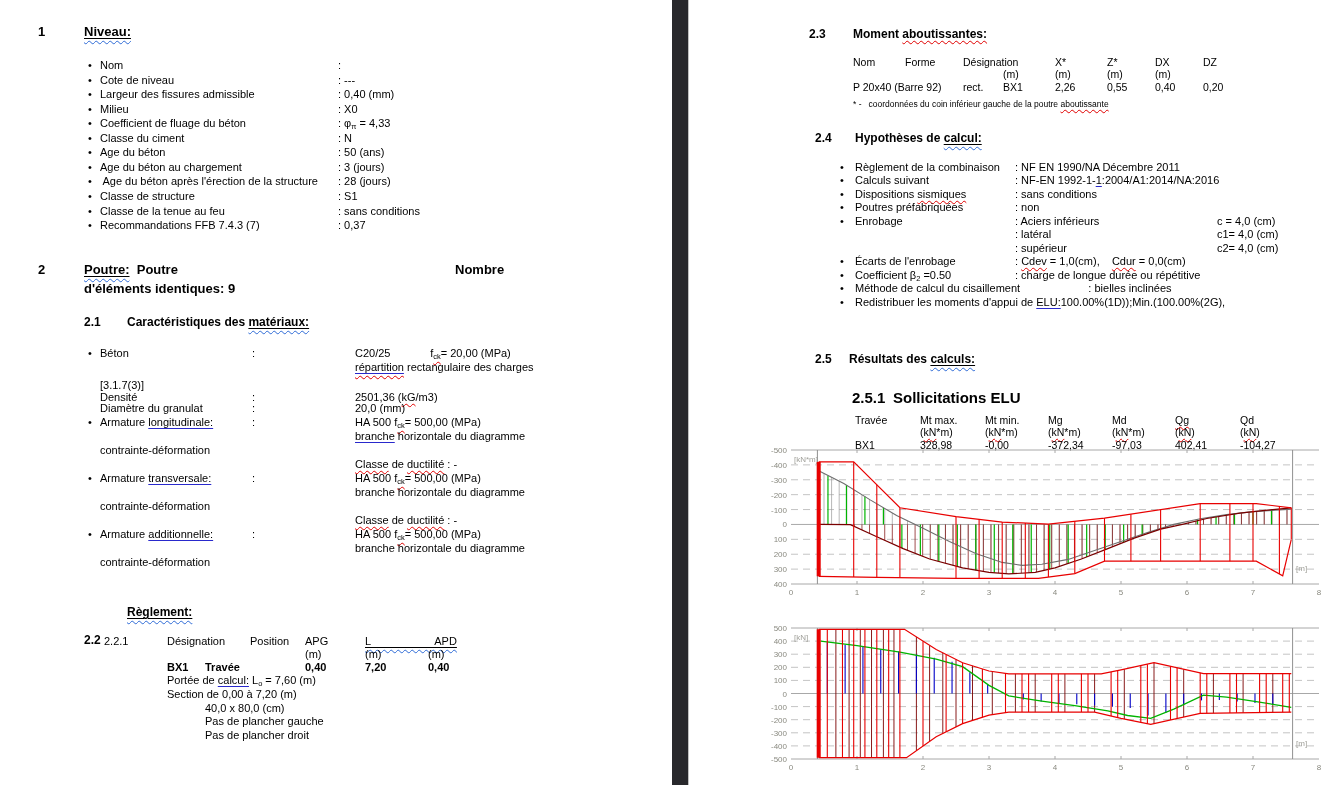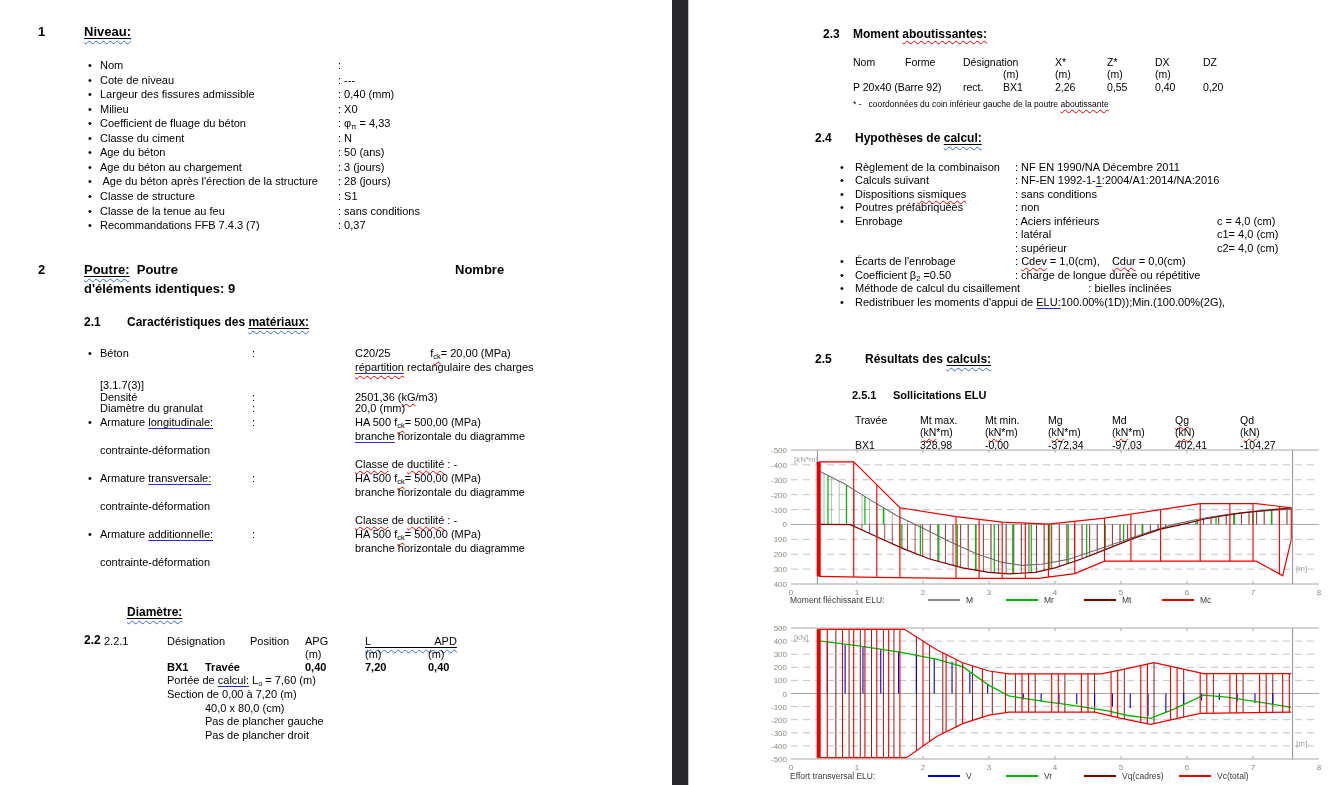--- a/index.html
+++ b/index.html
@@ -5,21 +5,21 @@
   html,body{margin:0;padding:0;}
   body{width:1340px;height:785px;background:#ffffff;position:relative;overflow:hidden;
        font-family:"Liberation Sans","DejaVu Sans",sans-serif;color:#000;}
   .page{position:absolute;top:0;bottom:0;background:#fff;}
   #page-left{left:0;width:672px;}
   #divider{position:absolute;left:672px;width:16px;top:0;bottom:0;background:#28282c;border-right:1px solid #c0c0c0;}
   #page-right{left:689px;width:651px;}
   .abs{position:absolute;white-space:pre;}
   .h1{font-size:13px;font-weight:bold;}
   .h2{font-size:12px;font-weight:bold;}
-  .h3{font-size:11px;font-weight:bold;}
+  .h3{font-size:15px;font-weight:bold;}
   .t10{font-size:10.5px;}
   .t11{font-size:11px;}
   .fn{font-size:8.5px;}
   .bold{font-weight:bold;}
   .sub{font-size:7.5px;vertical-align:-2px;}
   .wavy-red{text-decoration-line:underline;text-decoration-style:wavy;text-decoration-color:#e00000;text-decoration-thickness:1px;text-underline-offset:2px;}
   .wavy-blue2{text-decoration-line:underline;text-decoration-style:wavy;text-decoration-color:#2e6bd6;text-decoration-thickness:1px;text-underline-offset:4px;}
   .wavy-red2{text-decoration-line:underline;text-decoration-style:wavy;text-decoration-color:#e00000;text-decoration-thickness:1px;text-underline-offset:4px;}
   .u-blue{text-decoration-line:underline;text-decoration-style:solid;text-decoration-color:#2929cc;text-decoration-thickness:1px;text-underline-offset:2px;}
   .u-black{text-decoration-line:underline;text-decoration-style:solid;text-decoration-color:currentColor;text-decoration-thickness:1px;text-underline-offset:2px;}
@@ -46,41 +46,41 @@
   <div class="abs h1" style="left:84px;top:262px"><span class="u-black"><span class="wavy-blue2">Poutre:</span></span><span>  Poutre</span></div>
   <div class="abs h1" style="left:455px;top:262px">Nombre</div>
   <div class="abs h1" style="left:84px;top:281px">d'éléments identiques: 9</div>
 
   <div class="abs h2" style="left:84px;top:315px">2.1</div>
   <div class="abs h2" style="left:127px;top:315px"><span>Caractéristiques des </span><span class="u-black"><span class="wavy-blue2">matériaux:</span></span></div>
 
   <div id="materials-block" class="abs" style="left:88px;top:0;width:560px;height:600px"><div class="li" style="top: 347px;"><span style="left: 0px;">•</span><span style="left: 12px;"><span>Béton</span></span><span style="left: 164px;">:</span><span style="left: 267px;"><span>C20/25             f</span><span class="sub wavy-red">ck</span><span>= 20,00 (MPa)</span></span></div><div class="li" style="top: 361px;"><span style="left: 267px;"><span class="u-blue"><span class="wavy-red2">répartition</span></span><span> rectangulaire des charges</span></span></div><div class="li" style="top: 379px;"><span style="left: 12px;"><span>[3.1.7(3)]</span></span></div><div class="li" style="top: 390.5px;"><span style="left: 12px;"><span>Densité</span></span><span style="left: 164px;">:</span><span style="left: 267px;"><span>2501,36 (</span><span class="wavy-red">kG</span><span>/m3)</span></span></div><div class="li" style="top: 402px;"><span style="left: 12px;"><span>Diamètre du granulat</span></span><span style="left: 164px;">:</span><span style="left: 267px;"><span>20,0 (mm)</span></span></div><div class="li" style="top: 416px;"><span style="left: 0px;">•</span><span style="left: 12px;"><span>Armature </span><span class="u-blue">longitudinale:</span></span><span style="left: 164px;">:</span><span style="left: 267px;"><span>HA 500 f</span><span class="sub wavy-red">ck</span><span>= 500,00 (MPa)</span></span></div><div class="li" style="top: 430px;"><span style="left: 267px;"><span class="u-blue">branche</span><span> horizontale du diagramme</span></span></div><div class="li" style="top: 444px;"><span style="left: 12px;"><span>contrainte-déformation</span></span></div><div class="li" style="top: 458px;"><span style="left: 267px;"><span class="wavy-red">Classe</span><span> de </span><span class="wavy-red">ductilité</span><span> : -</span></span></div><div class="li" style="top: 472px;"><span style="left: 0px;">•</span><span style="left: 12px;"><span>Armature </span><span class="u-blue">transversale:</span></span><span style="left: 164px;">:</span><span style="left: 267px;"><span>HA 500 f</span><span class="sub wavy-red">ck</span><span>= 500,00 (MPa)</span></span></div><div class="li" style="top: 486px;"><span style="left: 267px;"><span>branche horizontale du diagramme</span></span></div><div class="li" style="top: 500px;"><span style="left: 12px;"><span>contrainte-déformation</span></span></div><div class="li" style="top: 514px;"><span style="left: 267px;"><span class="wavy-red">Classe</span><span> de </span><span class="wavy-red">ductilité</span><span> : -</span></span></div><div class="li" style="top: 528px;"><span style="left: 0px;">•</span><span style="left: 12px;"><span>Armature </span><span class="u-blue">additionnelle:</span></span><span style="left: 164px;">:</span><span style="left: 267px;"><span>HA 500 f</span><span class="sub wavy-red">ck</span><span>= 500,00 (MPa)</span></span></div><div class="li" style="top: 542px;"><span style="left: 267px;"><span>branche horizontale du diagramme</span></span></div><div class="li" style="top: 556px;"><span style="left: 12px;"><span>contrainte-déformation</span></span></div></div>
 
   <div class="abs h2" style="left:84px;top:633px">2.2</div>
-  <div class="abs h2" style="left:127px;top:605px"><span class="u-black"><span class="wavy-blue2">Diamètre:</span></span></div>
+  <div class="abs h2" style="left:127px;top:605px"><span class="u-black"><span class="wavy-blue2">Règlement:</span></span></div>
 
   <div id="geometry-table" class="abs t11" style="left:0;top:0;width:672px;height:785px"><span class="cell" style="left: 104px; top: 635px;"><span>2.2.1</span></span><span class="cell" style="left: 167px; top: 635px;"><span>Désignation</span></span><span class="cell" style="left: 250px; top: 635px;"><span>Position</span></span><span class="cell" style="left: 305px; top: 635px;"><span>APG</span></span><span class="cell" style="left: 365px; top: 635px;"><span class="u-black"><span class="wavy-blue2">L                     APD</span></span></span><span class="cell" style="left: 305px; top: 647.5px;"><span>(m)</span></span><span class="cell" style="left: 365px; top: 647.5px;"><span>(m)</span></span><span class="cell" style="left: 428px; top: 647.5px;"><span>(m)</span></span><span class="cell" style="left: 167px; top: 660.5px;"><span class="bold">BX1</span></span><span class="cell" style="left: 205px; top: 660.5px;"><span class="bold">Travée</span></span><span class="cell" style="left: 305px; top: 660.5px;"><span class="bold">0,40</span></span><span class="cell" style="left: 365px; top: 660.5px;"><span class="bold">7,20</span></span><span class="cell" style="left: 428px; top: 660.5px;"><span class="bold">0,40</span></span><span class="cell" style="left: 167px; top: 674px;"><span>Portée de </span><span class="u-blue">calcul:</span><span> L</span><span class="sub">o</span><span> = 7,60 (m)</span></span><span class="cell" style="left: 167px; top: 688px;"><span>Section de 0,00 à 7,20 (m)</span></span><span class="cell" style="left: 205px; top: 701.5px;"><span>40,0 x 80,0 (cm)</span></span><span class="cell" style="left: 205px; top: 715px;"><span>Pas de plancher gauche</span></span><span class="cell" style="left: 205px; top: 728.5px;"><span>Pas de plancher droit</span></span></div>
 </div>
 
 <div id="divider"></div>
 
 <div id="page-right" class="page">
-  <div class="abs h2" style="left:134px;top:27px">2.3</div>
+  <div class="abs h2" style="left:120px;top:27px">2.3</div>
   <div class="abs h2" style="left:164px;top:27px"><span>Moment </span><span class="wavy-red">aboutissantes:</span></div>
 
   <div id="t23" class="abs t10" style="left:0;top:0;width:651px;height:120px"><span class="cell" style="left: 164px; top: 56px;"><span>Nom</span></span><span class="cell" style="left: 216px; top: 56px;"><span>Forme</span></span><span class="cell" style="left: 274px; top: 56px;"><span>Désignation</span></span><span class="cell" style="left: 366px; top: 56px;"><span>X*</span></span><span class="cell" style="left: 418px; top: 56px;"><span>Z*</span></span><span class="cell" style="left: 466px; top: 56px;"><span>DX</span></span><span class="cell" style="left: 514px; top: 56px;"><span>DZ</span></span><span class="cell" style="left: 314px; top: 68px;"><span>(m)</span></span><span class="cell" style="left: 366px; top: 68px;"><span>(m)</span></span><span class="cell" style="left: 418px; top: 68px;"><span>(m)</span></span><span class="cell" style="left: 466px; top: 68px;"><span>(m)</span></span><span class="cell" style="left: 164px; top: 81px;"><span>P 20x40 (Barre 92)</span></span><span class="cell" style="left: 274px; top: 81px;"><span>rect.</span></span><span class="cell" style="left: 314px; top: 81px;"><span>BX1</span></span><span class="cell" style="left: 366px; top: 81px;"><span>2,26</span></span><span class="cell" style="left: 418px; top: 81px;"><span>0,55</span></span><span class="cell" style="left: 466px; top: 81px;"><span>0,40</span></span><span class="cell" style="left: 514px; top: 81px;"><span>0,20</span></span></div>
   <div class="abs fn" style="left:164px;top:99px"><span>* -   coordonnées du coin inférieur gauche de la poutre </span><span class="wavy-red">aboutissante</span></div>
 
   <div class="abs h2" style="left:126px;top:131px">2.4</div>
   <div class="abs h2" style="left:166px;top:131px"><span>Hypothèses de </span><span class="u-black"><span class="wavy-blue2">calcul:</span></span></div>
 
   <div id="hyp-list" class="abs" style="left:151px;top:0;width:500px;height:320px"><div class="li" style="top: 161px;"><span style="left: 0px;">•</span><span style="left: 15px;"><span>Règlement de la combinaison</span></span><span style="left: 175px;"><span>: NF EN 1990/NA Décembre 2011</span></span></div><div class="li" style="top: 174.45px;"><span style="left: 0px;">•</span><span style="left: 15px;"><span>Calculs suivant</span></span><span style="left: 175px;"><span>: NF-EN 1992-1-</span><span class="u-blue">1</span><span>:2004/A1:2014/NA:2016</span></span></div><div class="li" style="top: 187.9px;"><span style="left: 0px;">•</span><span style="left: 15px;"><span>Dispositions </span><span class="wavy-red">sismiques</span></span><span style="left: 175px;"><span>: sans conditions</span></span></div><div class="li" style="top: 201.35px;"><span style="left: 0px;">•</span><span style="left: 15px;"><span>Poutres préfabriquées</span></span><span style="left: 175px;"><span>: non</span></span></div><div class="li" style="top: 214.8px;"><span style="left: 0px;">•</span><span style="left: 15px;"><span>Enrobage</span></span><span style="left: 175px;"><span>: Aciers inférieurs</span></span><span style="left: 377px;"><span>c = 4,0 (cm)</span></span></div><div class="li" style="top: 228.25px;"><span style="left: 175px;"><span>: latéral</span></span><span style="left: 377px;"><span>c1= 4,0 (cm)</span></span></div><div class="li" style="top: 241.7px;"><span style="left: 175px;"><span>: supérieur</span></span><span style="left: 377px;"><span>c2= 4,0 (cm)</span></span></div><div class="li" style="top: 255.15px;"><span style="left: 0px;">•</span><span style="left: 15px;"><span>Écarts de l'enrobage</span></span><span style="left: 175px;"><span>: </span><span class="wavy-red">Cdev</span><span> = 1,0(cm),    </span><span class="wavy-red">Cdur</span><span> = 0,0(cm)</span></span></div><div class="li" style="top: 268.6px;"><span style="left: 0px;">•</span><span style="left: 15px;"><span>Coefficient β</span><span class="sub">2</span><span> =0.50</span></span><span style="left: 175px;"><span>: charge de longue durée ou répétitive</span></span></div><div class="li" style="top: 282.05px;"><span style="left: 0px;">•</span><span style="left: 15px;"><span>Méthode de calcul du cisaillement</span></span><span style="left: 175px;"><span>                        : bielles inclinées</span></span></div><div class="li" style="top: 295.5px;"><span style="left: 0px;">•</span><span style="left: 15px;"><span>Redistribuer les moments d'appui de </span><span class="u-blue">ELU:</span><span>100.00%(1D));Min.(100.00%(2G),</span></span></div></div>
 
   <div class="abs h2" style="left:126px;top:352px">2.5</div>
-  <div class="abs h2" style="left:176px;top:352px"><span>Résultats des </span><span class="u-black"><span class="wavy-blue2">calculs:</span></span></div>
+  <div class="abs h2" style="left:160px;top:352px"><span>Résultats des </span><span class="u-black"><span class="wavy-blue2">calculs:</span></span></div>
 
   <div class="abs h3" style="left:163px;top:389px">2.5.1</div>
   <div class="abs h3" style="left:204px;top:389px">Sollicitations ELU</div>
 
   <div id="t251" class="abs t10" style="left:0;top:0;width:651px;height:460px"><span class="cell" style="left: 166px; top: 414px;"><span>Travée</span></span><span class="cell" style="left: 231px; top: 414px;"><span>Mt max.</span></span><span class="cell" style="left: 296px; top: 414px;"><span>Mt min.</span></span><span class="cell" style="left: 359px; top: 414px;"><span>Mg</span></span><span class="cell" style="left: 423px; top: 414px;"><span>Md</span></span><span class="cell" style="left: 486px; top: 414px;"><span class="wavy-red">Qg</span></span><span class="cell" style="left: 551px; top: 414px;"><span>Qd</span></span><span class="cell" style="left: 231px; top: 426px;"><span>(</span><span class="wavy-red">kN</span><span>*m)</span></span><span class="cell" style="left: 296px; top: 426px;"><span>(</span><span class="wavy-red">kN</span><span>*m)</span></span><span class="cell" style="left: 359px; top: 426px;"><span>(</span><span class="wavy-red">kN</span><span>*m)</span></span><span class="cell" style="left: 423px; top: 426px;"><span>(</span><span class="wavy-red">kN</span><span>*m)</span></span><span class="cell" style="left: 486px; top: 426px;"><span>(</span><span class="wavy-red">kN</span><span>)</span></span><span class="cell" style="left: 551px; top: 426px;"><span>(</span><span class="wavy-red">kN</span><span>)</span></span><span class="cell" style="left: 166px; top: 439px;"><span>BX1</span></span><span class="cell" style="left: 231px; top: 439px;"><span>328,98</span></span><span class="cell" style="left: 296px; top: 439px;"><span>-0,00</span></span><span class="cell" style="left: 359px; top: 439px;"><span>-372,34</span></span><span class="cell" style="left: 423px; top: 439px;"><span>-97,03</span></span><span class="cell" style="left: 486px; top: 439px;"><span>402,41</span></span><span class="cell" style="left: 551px; top: 439px;"><span>-104,27</span></span></div>
 
   <div id="chart1" class="abs" style="left:51px;top:446px;width:600px;height:152px"><svg width="600" height="152">
         <line x1="51" y1="4" x2="579" y2="4" stroke="#a8a8a8" stroke-width="1"></line>
         <text x="47" y="7" text-anchor="end" fill="#8a8a80" font-size="8">-500</text>
         <line x1="51" y1="18.88888888888889" x2="579" y2="18.88888888888889" stroke="#c4c4c4" stroke-width="1" stroke-dasharray="7 5"></line>
@@ -286,39 +286,20 @@
         <line x1="420.59999999999997" y1="63.63770114942529" x2="420.59999999999997" y2="115.22" stroke="#e80000" stroke-width="1.1"></line>
         <line x1="460.2" y1="57.6" x2="460.2" y2="115.22" stroke="#e80000" stroke-width="1.1"></line>
         <line x1="489.90000000000003" y1="57.6" x2="489.90000000000003" y2="115.22" stroke="#e80000" stroke-width="1.1"></line>
         <line x1="513" y1="57.6" x2="513" y2="115.22" stroke="#e80000" stroke-width="1.1"></line>
         <line x1="539.4000000000001" y1="60.35303983228513" x2="539.4000000000001" y2="127.98722222222223" stroke="#e80000" stroke-width="1.1"></line>
         <line x1="551.28" y1="61.76888888888889" x2="551.28" y2="93.33333333333333" stroke="#e80000" stroke-width="1.1"></line>
         <polyline points="78.7,15.9 113.7,15.9 159.9,61.8 216.0,70.7 262.2,76.1 308.4,78.1 364.5,72.2 460.2,57.6 516.3,57.6 551.3,61.8" fill="none" stroke="#e80000" stroke-width="1.2"></polyline>
         <polyline points="78.7,130.3 136.8,131.4 216.0,132.3 298.5,132.3 334.8,127.6 364.5,115.2 516.3,115.2 542.7,129.8 551.3,93.3" fill="none" stroke="#e80000" stroke-width="1.2"></polyline>
         <line x1="78.72" y1="15.911111111111111" x2="78.72" y2="130.2577777777778" stroke="#e80000" stroke-width="4"></line>
       </svg></div>
-  <div id="legend1" class="legend" style="left:101px;top:595px">
-      <span class="lab">Moment fléchissant ELU:</span>
-      <span class="item">
-        <span class="swatch" style="border-top-color: rgb(138, 138, 138);"></span>
-        <span>M</span>
-      </span>
-      <span class="item">
-        <span class="swatch" style="border-top-color: rgb(0, 180, 0);"></span>
-        <span>Mr</span>
-      </span>
-      <span class="item">
-        <span class="swatch" style="border-top-color: rgb(122, 0, 0);"></span>
-        <span>Mt</span>
-      </span>
-      <span class="item">
-        <span class="swatch" style="border-top-color: rgb(232, 0, 0);"></span>
-        <span>Mc</span>
-      </span>
-    </div>
 
   <div id="chart2" class="abs" style="left:51px;top:621px;width:600px;height:152px"><svg width="600" height="152">
         <line x1="51" y1="7" x2="579" y2="7" stroke="#a8a8a8" stroke-width="1"></line>
         <text x="47" y="10" text-anchor="end" fill="#8a8a80" font-size="8">500</text>
         <line x1="51" y1="20.1" x2="579" y2="20.1" stroke="#c4c4c4" stroke-width="1" stroke-dasharray="7 5"></line>
         <text x="47" y="23.1" text-anchor="end" fill="#8a8a80" font-size="8">400</text>
         <line x1="51" y1="33.2" x2="579" y2="33.2" stroke="#c4c4c4" stroke-width="1" stroke-dasharray="7 5"></line>
         <text x="47" y="36.2" text-anchor="end" fill="#8a8a80" font-size="8">300</text>
         <line x1="51" y1="46.3" x2="579" y2="46.3" stroke="#c4c4c4" stroke-width="1" stroke-dasharray="7 5"></line>
         <text x="47" y="49.3" text-anchor="end" fill="#8a8a80" font-size="8">200</text>
@@ -441,32 +422,13 @@
         <line x1="489.90000000000003" y1="52.588" x2="489.90000000000003" y2="91.98482608695653" stroke="#e80000" stroke-width="1.1"></line>
         <line x1="496.5" y1="52.588" x2="496.5" y2="91.88989855072464" stroke="#e80000" stroke-width="1.1"></line>
         <line x1="519.5999999999999" y1="52.588" x2="519.5999999999999" y2="91.55765217391304" stroke="#e80000" stroke-width="1.1"></line>
         <line x1="526.2" y1="52.588" x2="526.2" y2="91.46272463768115" stroke="#e80000" stroke-width="1.1"></line>
         <line x1="542.7" y1="52.588" x2="542.7" y2="91.22540579710146" stroke="#e80000" stroke-width="1.1"></line>
         <line x1="549.3" y1="52.588" x2="549.3" y2="91.13047826086955" stroke="#e80000" stroke-width="1.1"></line>
         <polyline points="78.7,8.3 164.5,8.3 196.2,28.6 222.6,41.7 249.0,50.0 268.8,52.9 361.2,52.9 381.0,48.9 414.0,41.7 463.5,52.6 551.3,52.6" fill="none" stroke="#e80000" stroke-width="1.2"></polyline>
         <polyline points="78.7,136.7 166.5,136.7 196.2,115.7 222.6,102.6 249.0,94.1 268.8,91.1 354.6,91.1 381.0,97.4 410.7,103.3 460.2,92.4 551.3,91.1" fill="none" stroke="#e80000" stroke-width="1.2"></polyline>
         <line x1="78.72" y1="136.69" x2="78.72" y2="8.31" stroke="#e80000" stroke-width="4"></line>
       </svg></div>
-  <div id="legend2" class="legend" style="left:101px;top:771px">
-      <span class="lab">Effort transversal ELU:</span>
-      <span class="item">
-        <span class="swatch" style="border-top-color: rgb(0, 0, 200);"></span>
-        <span>V</span>
-      </span>
-      <span class="item">
-        <span class="swatch" style="border-top-color: rgb(0, 180, 0);"></span>
-        <span>Vr</span>
-      </span>
-      <span class="item w">
-        <span class="swatch" style="border-top-color: rgb(122, 0, 0);"></span>
-        <span>Vq(cadres)</span>
-      </span>
-      <span class="item w">
-        <span class="swatch" style="border-top-color: rgb(232, 0, 0);"></span>
-        <span>Vc(total)</span>
-      </span>
-    </div>
 </div>
 
 </body></html>

